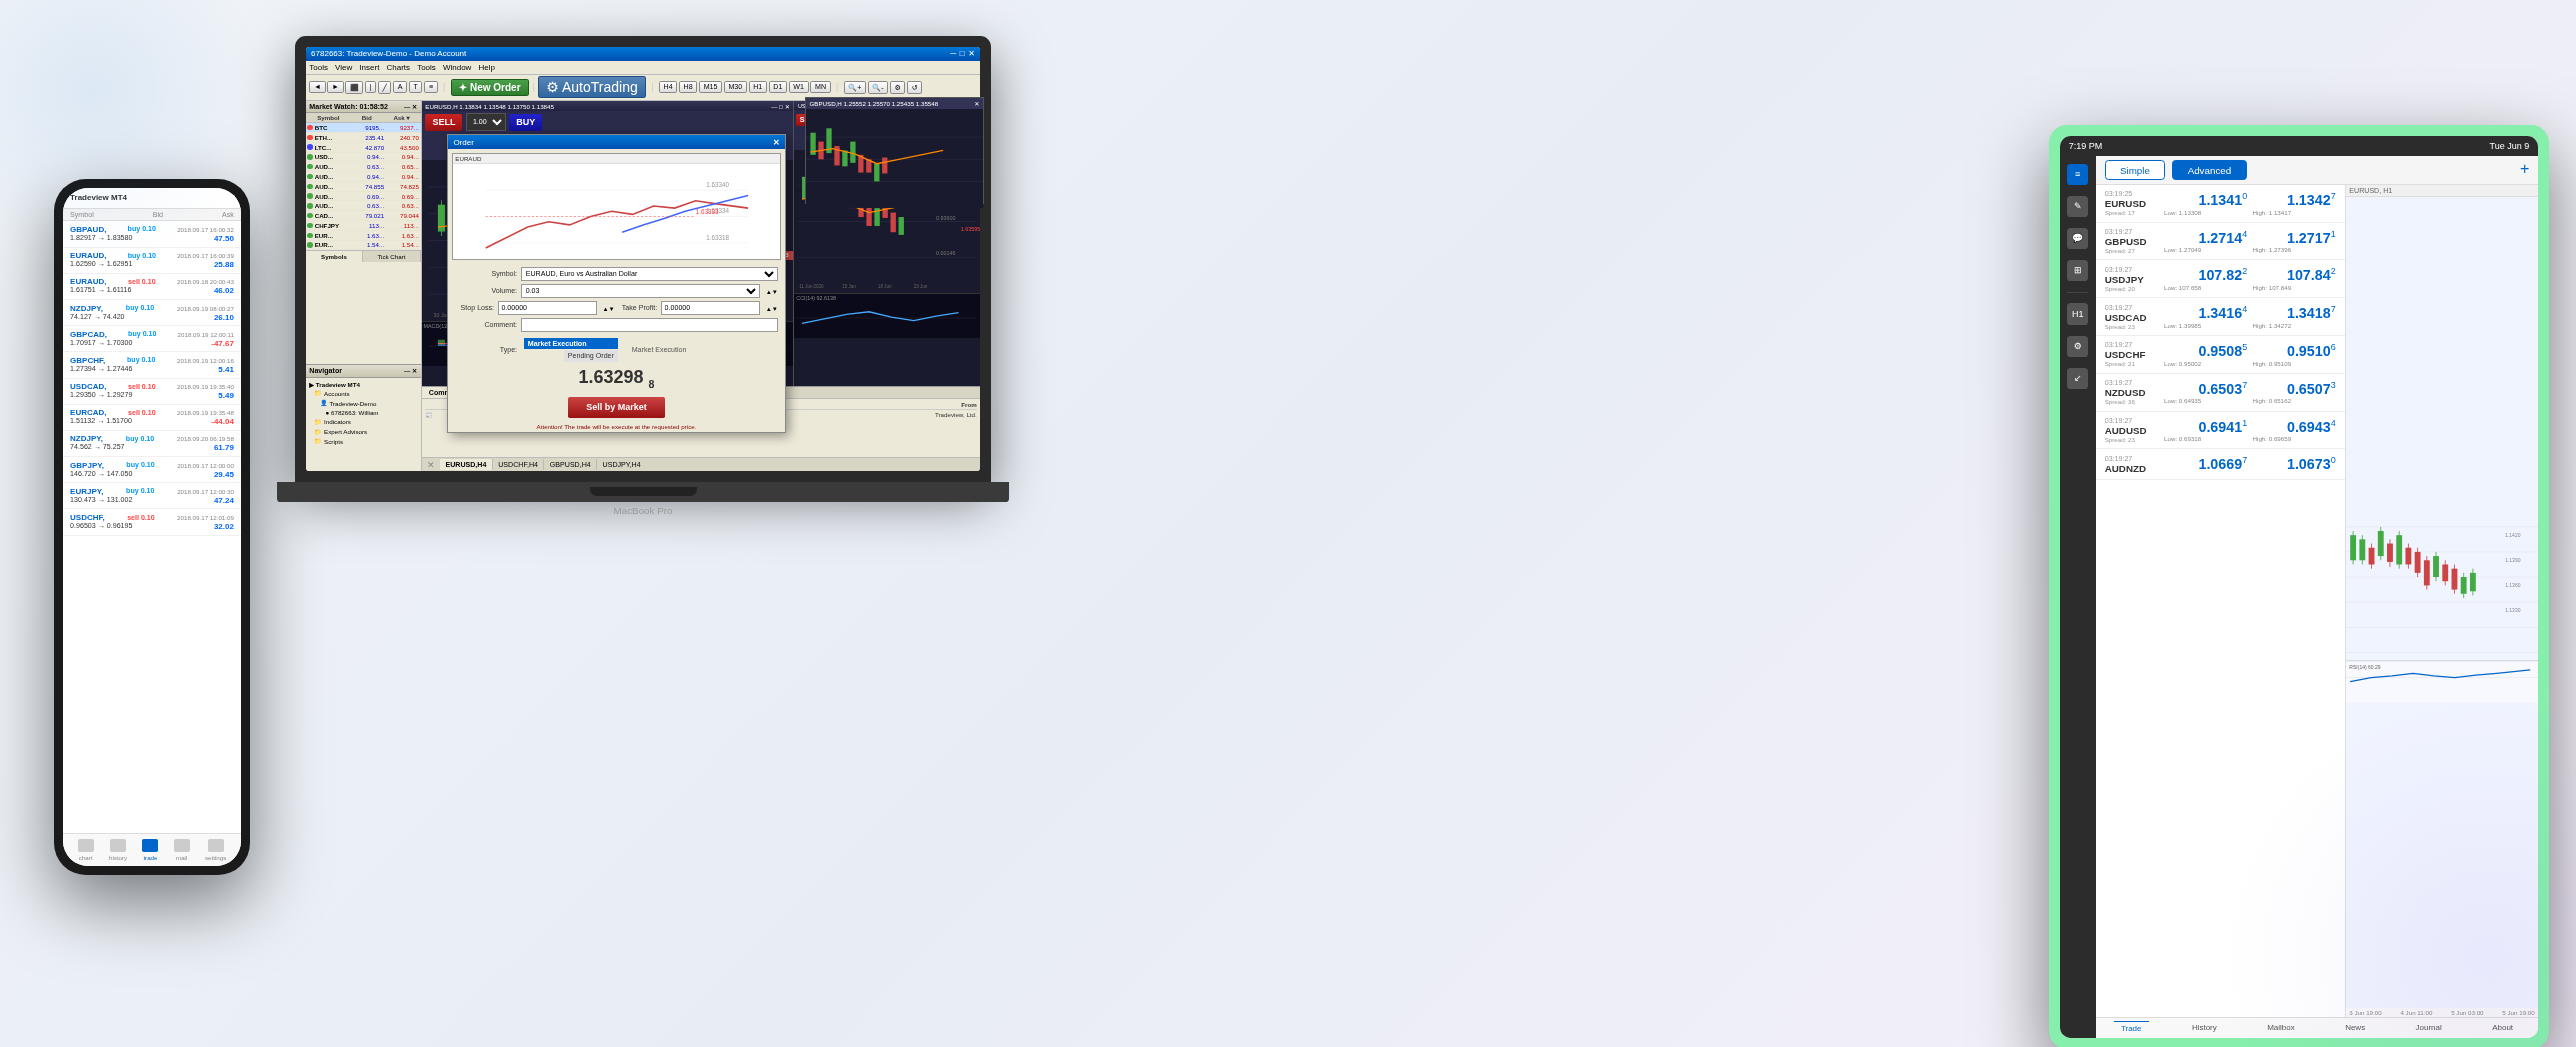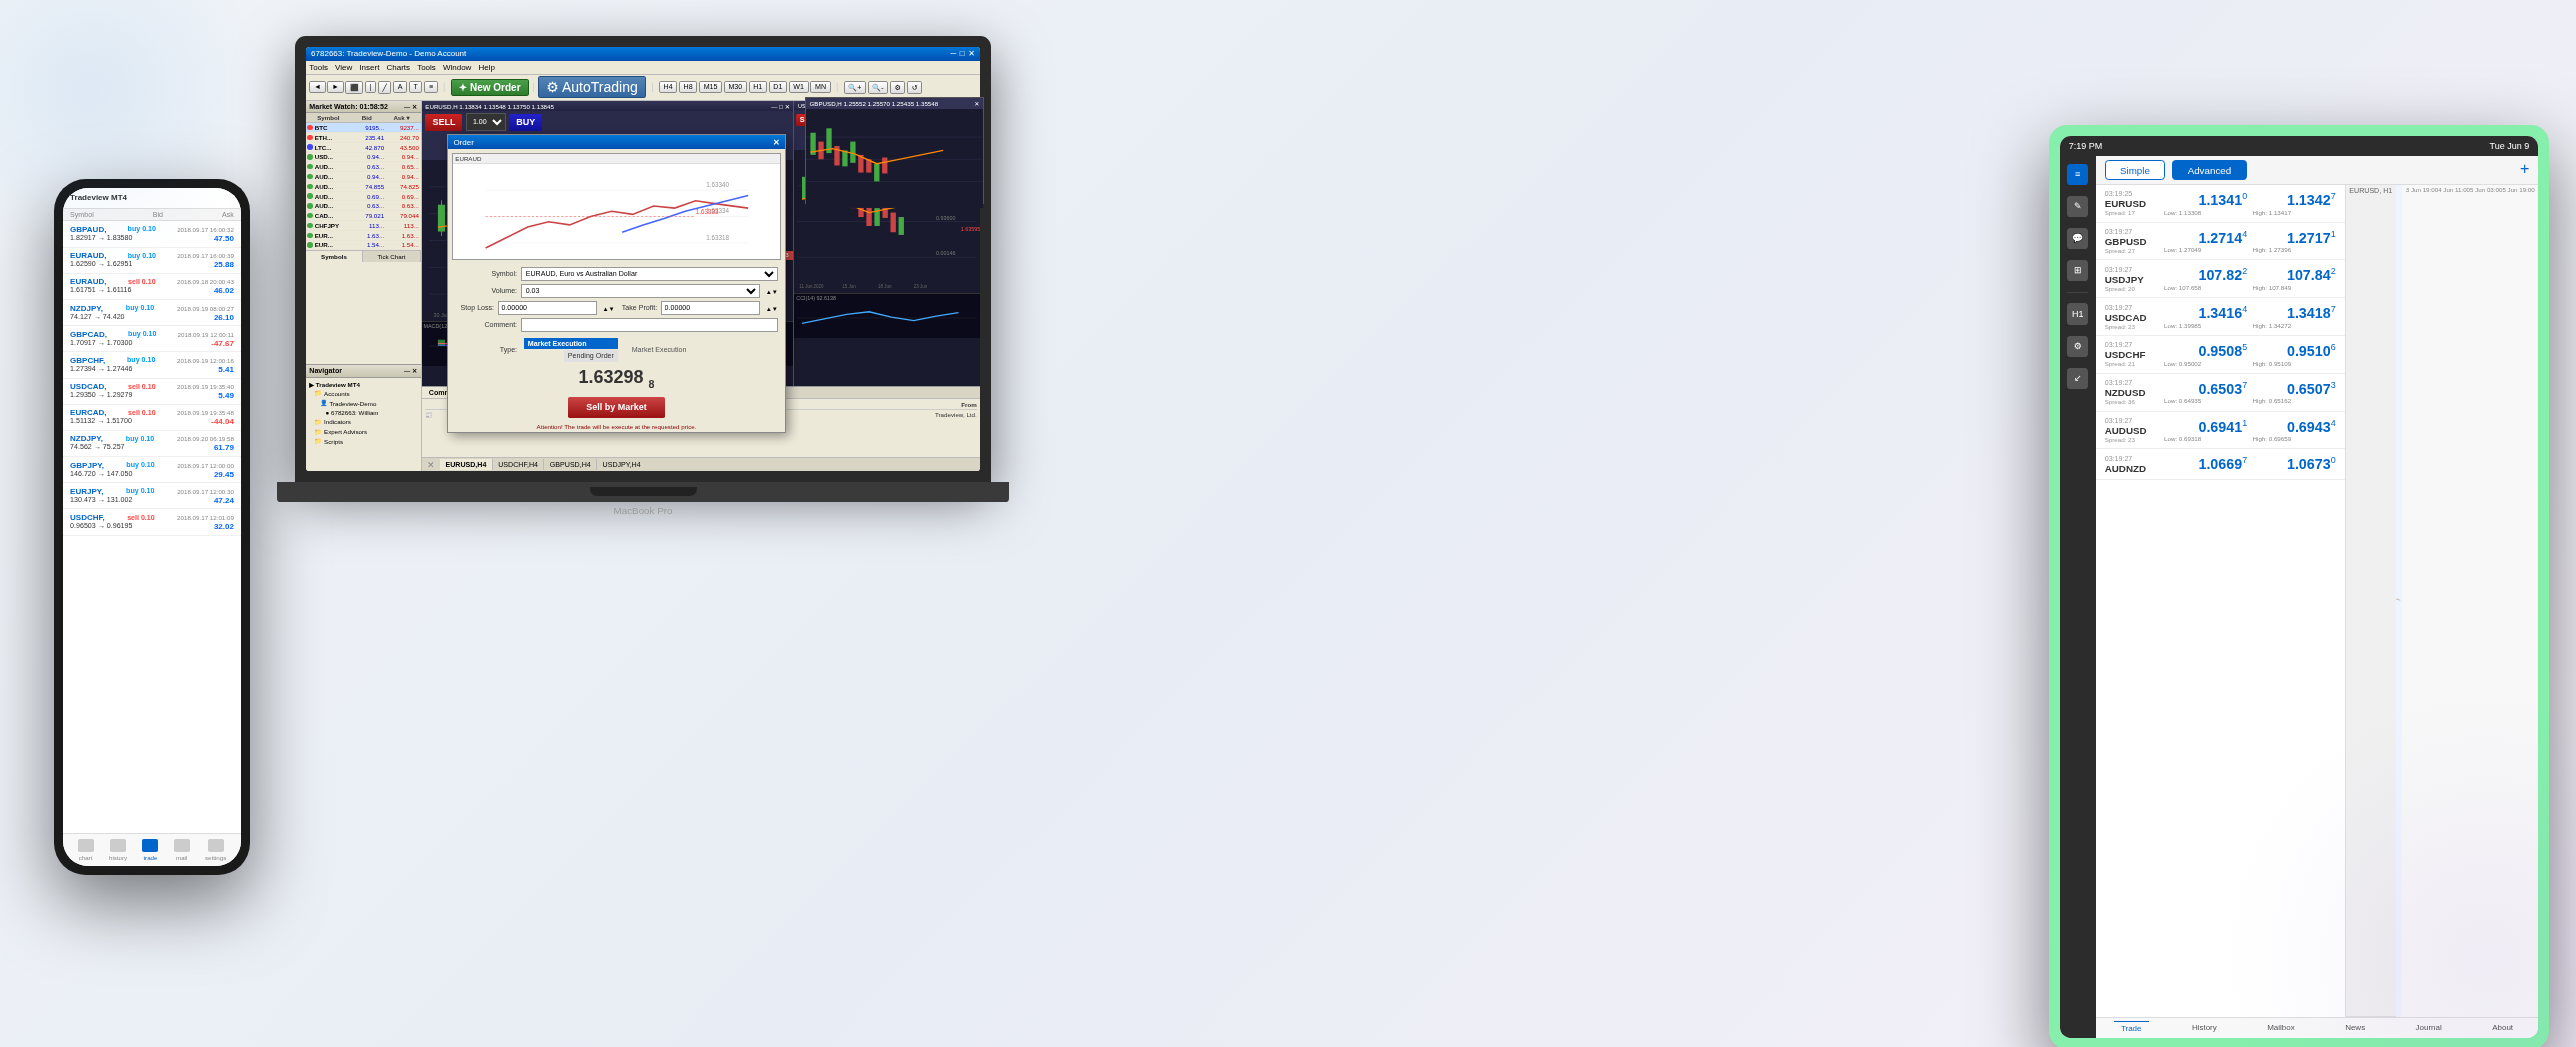--- a/index.html
+++ b/index.html
@@ -634,21 +634,21 @@
     .tablet-quotes-section {
       width: 250px;
       display: flex;
       flex-direction: column;
       border-right: 0.9px solid #ddd;
       overflow: hidden;
     }
     .tablet-chart-section {
       flex: 1;
       display: flex;
-      flex-direction: row;
+      flex-direction: column;
       overflow: hidden;
     }
     .chart-canvas {
       flex: 1;
       background: #f0f4ff;
       position: relative;
     }
     .chart-x-labels {
       display: flex;
       justify-content: space-between;

